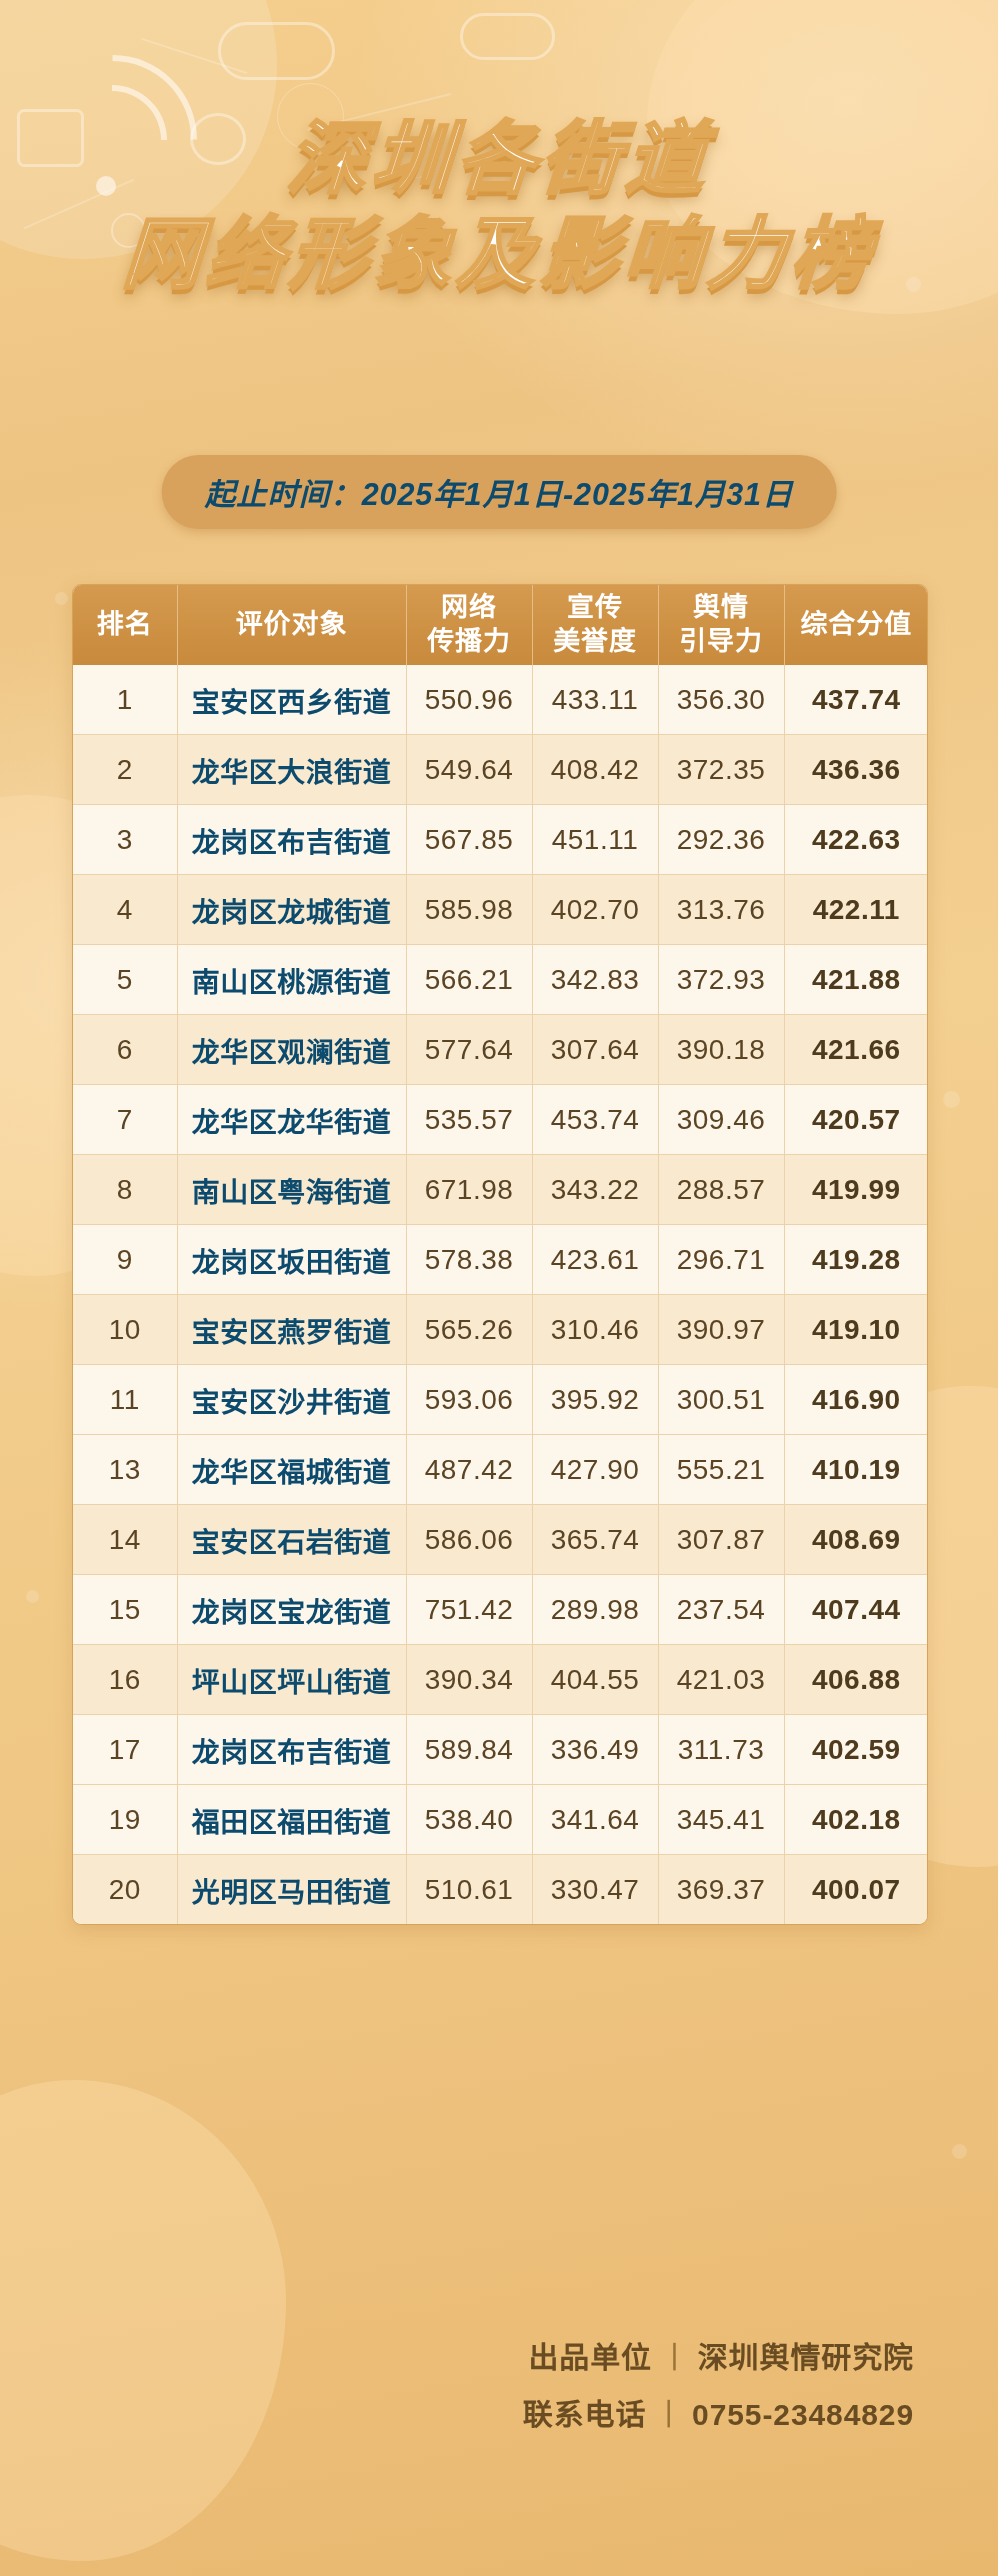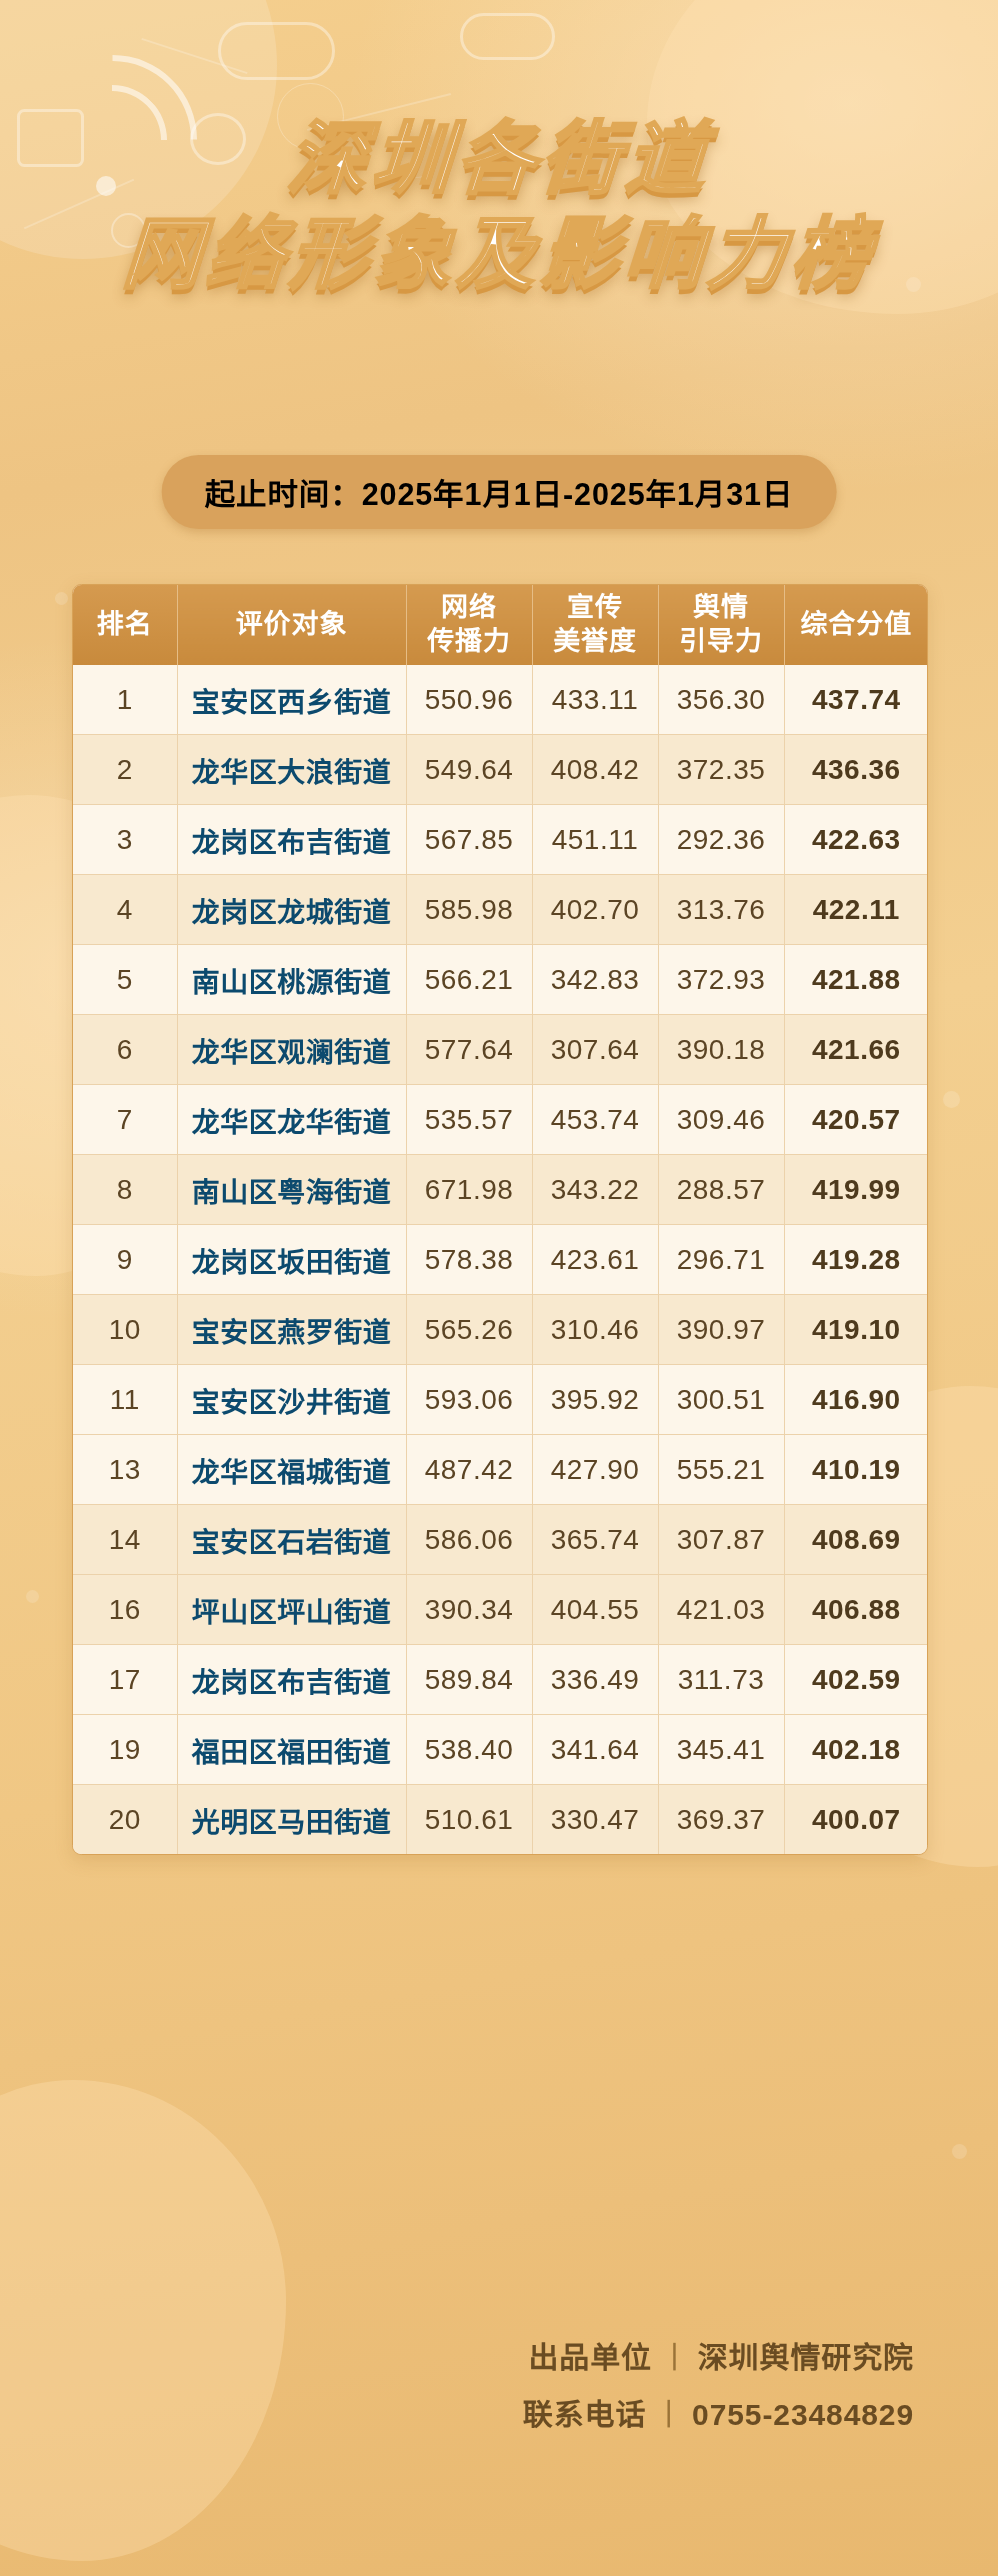--- a/index.html
+++ b/index.html
@@ -99,27 +99,28 @@
   }
 
   
   .date-pill {
     position: absolute;
     top: 455px;
     left: 50%;
     transform: translateX(-50%);
     padding: 15px 43px;
     background: #d9a25c;
-    color: #000000;
+    color: #0c4a6e;
     font-size: 30.5px;
     font-weight: bold;
     border-radius: 37px;
     letter-spacing: 0.9px;
     box-shadow: 0 3.7px 9.2px rgba(160,105,35,0.28);
     white-space: nowrap;
+    font-style: italic;
   }
 
   
   .table-card {
     position: absolute;
     top: 584px;
     left: 72px;
     width: 854px;
     border: 1.8px solid #d8a257;
     border-radius: 9.2px;
@@ -352,20 +353,28 @@
             <td class="total">410.19</td>
           </tr>
           <tr class="even">
             <td>14</td>
             <td class="name">宝安区石岩街道</td>
             <td>586.06</td>
             <td>365.74</td>
             <td>307.87</td>
             <td class="total">408.69</td>
           </tr>
+          <tr class="odd">
+            <td>15</td>
+            <td class="name">龙岗区宝龙街道</td>
+            <td>751.42</td>
+            <td>289.98</td>
+            <td>237.54</td>
+            <td class="total">407.44</td>
+          </tr>
           <tr class="even">
             <td>16</td>
             <td class="name">坪山区坪山街道</td>
             <td>390.34</td>
             <td>404.55</td>
             <td>421.03</td>
             <td class="total">406.88</td>
           </tr>
           <tr class="odd">
             <td>17</td>

